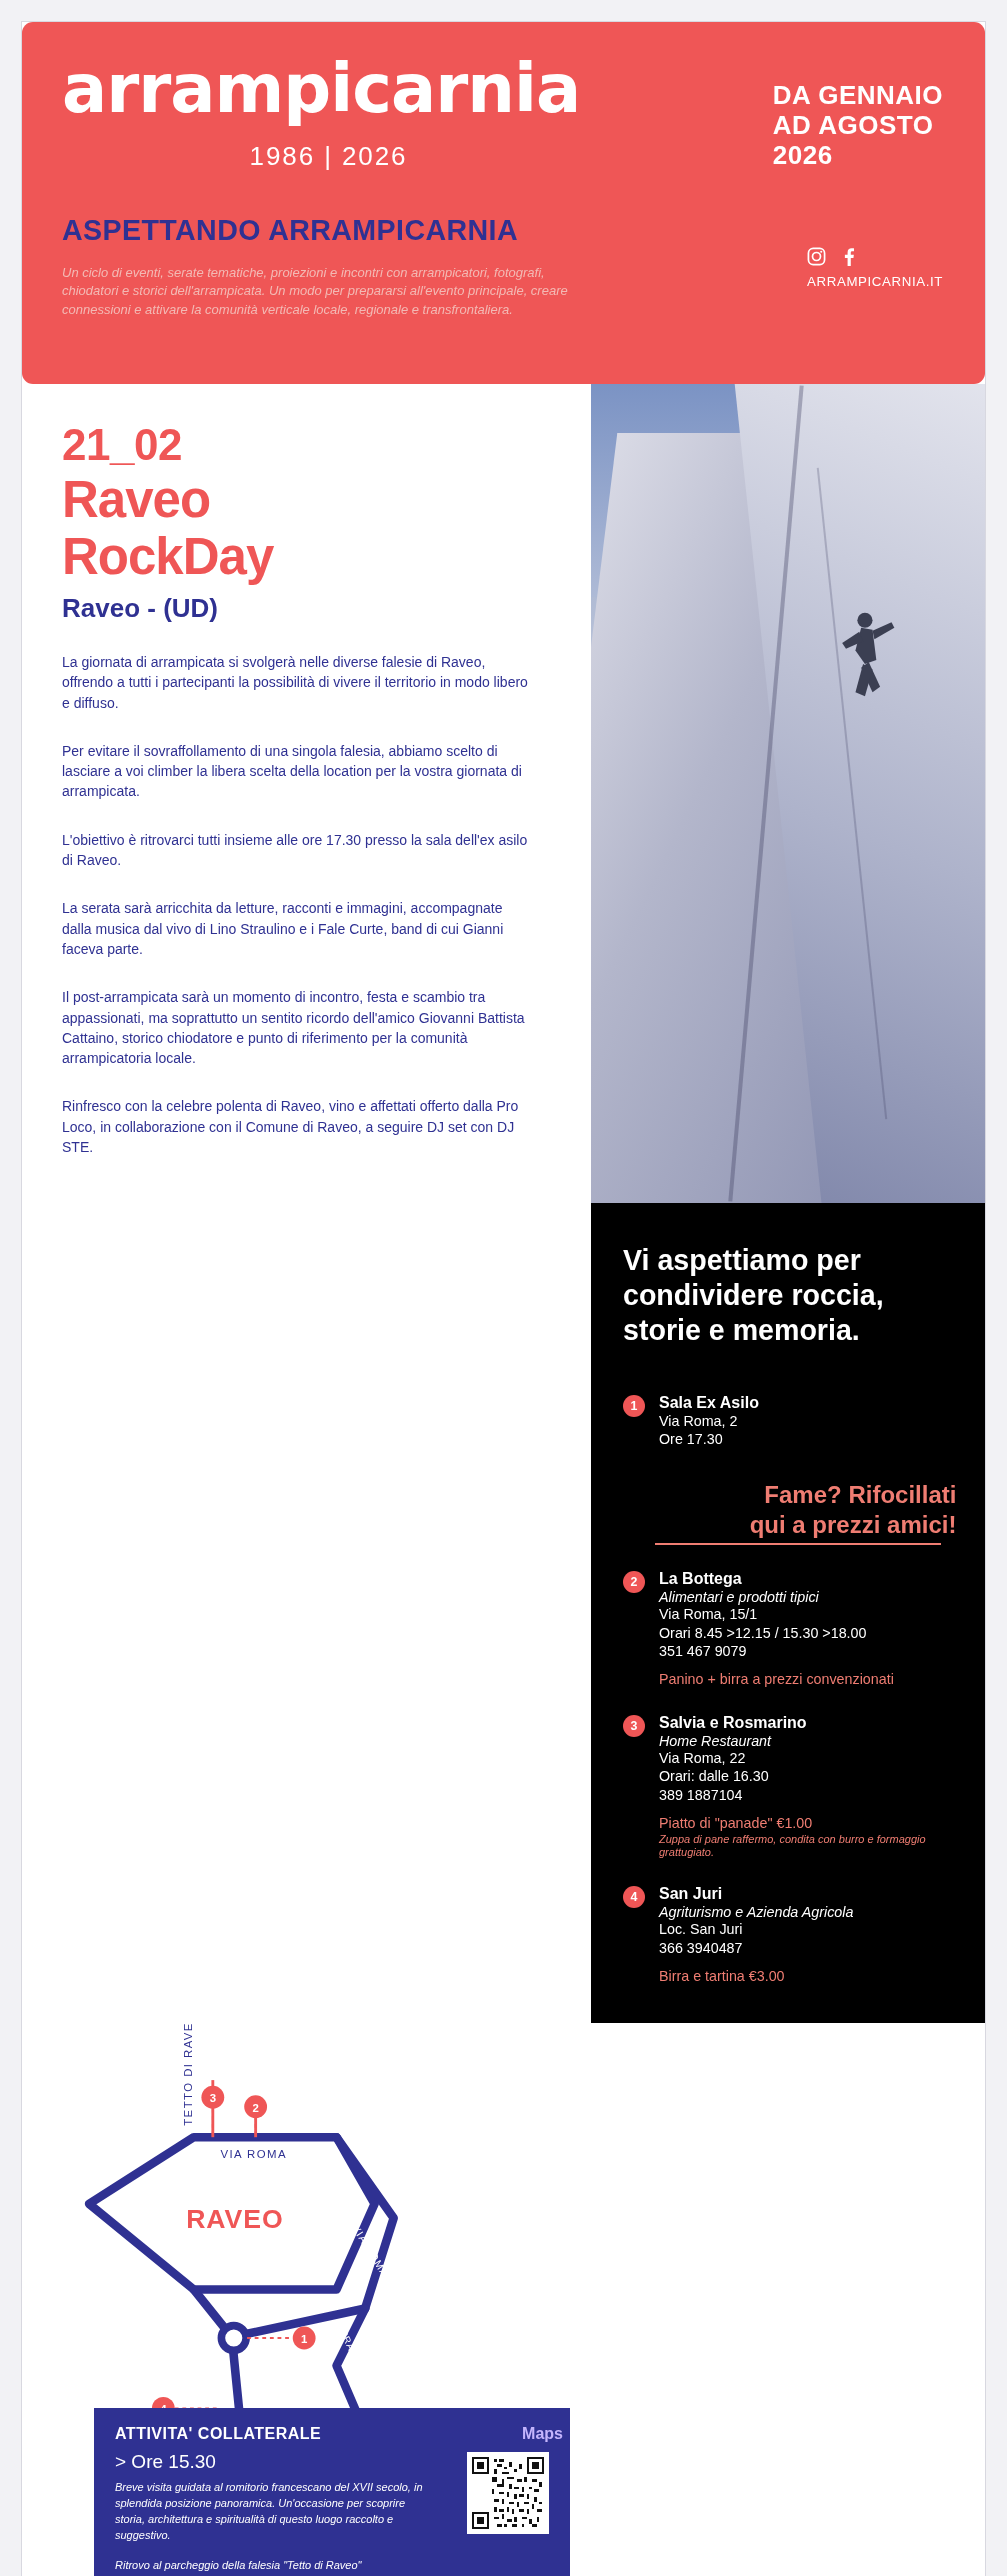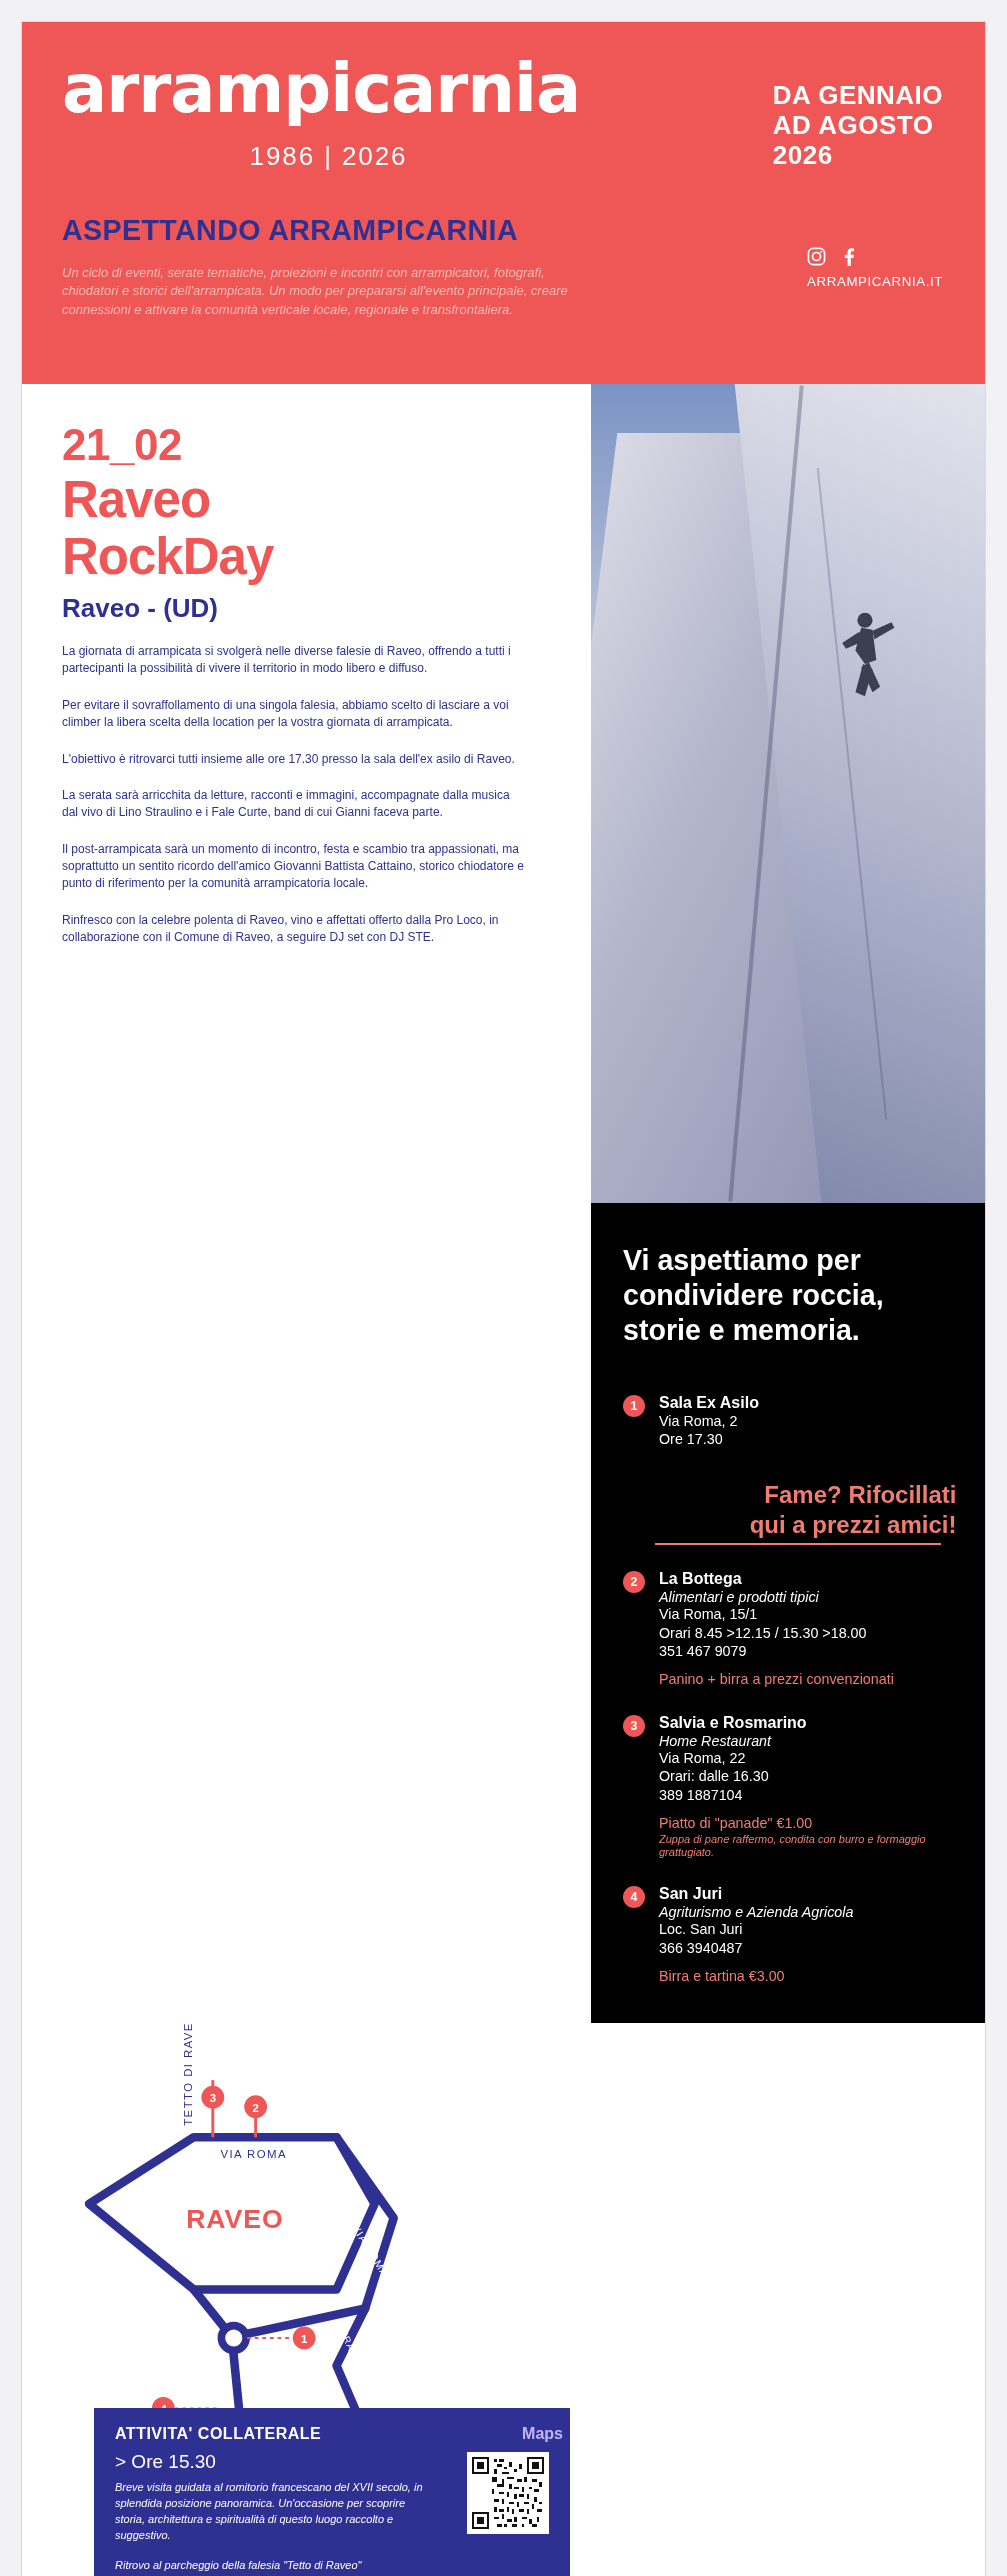--- a/index.html
+++ b/index.html
@@ -21,20 +21,21 @@
     background: #ffffff;
     border: 1px solid #d8d8e0;
   }
 
   
   .header {
     position: relative;
     background: #ef5656;
     padding: 36px 38px 32px 40px;
     min-height: 362px;
+    border-radius: 11px;
   }
   .brand-wordmark {
     font-family: "DejaVu Sans", sans-serif;
     font-weight: bold;
     font-size: 67px;
     letter-spacing: -1px;
     color: #ffffff;
     line-height: 0.95;
   }
   .brand-years {
@@ -117,23 +118,23 @@
     letter-spacing: -1px;
   }
   .place-big {
     color: #2f3192;
     font-weight: bold;
     font-size: 26px;
     margin-top: 11.4px;
   }
   .para {
     color: #2f3192;
-    font-size: 12px;
+    font-size: 14px;
     line-height: 1.45;
-    margin-top: 19px;
+    margin-top: 28px;
     max-width: 466px;
   }
 
   
   .photo {
     position: relative;
     width: 394px;
     height: 819px;
     overflow: hidden;
     background: linear-gradient(160deg,#8ea0c6 0%,#b9c2d8 28%,#cfd3e2 55%,#9aa6c4 100%);

